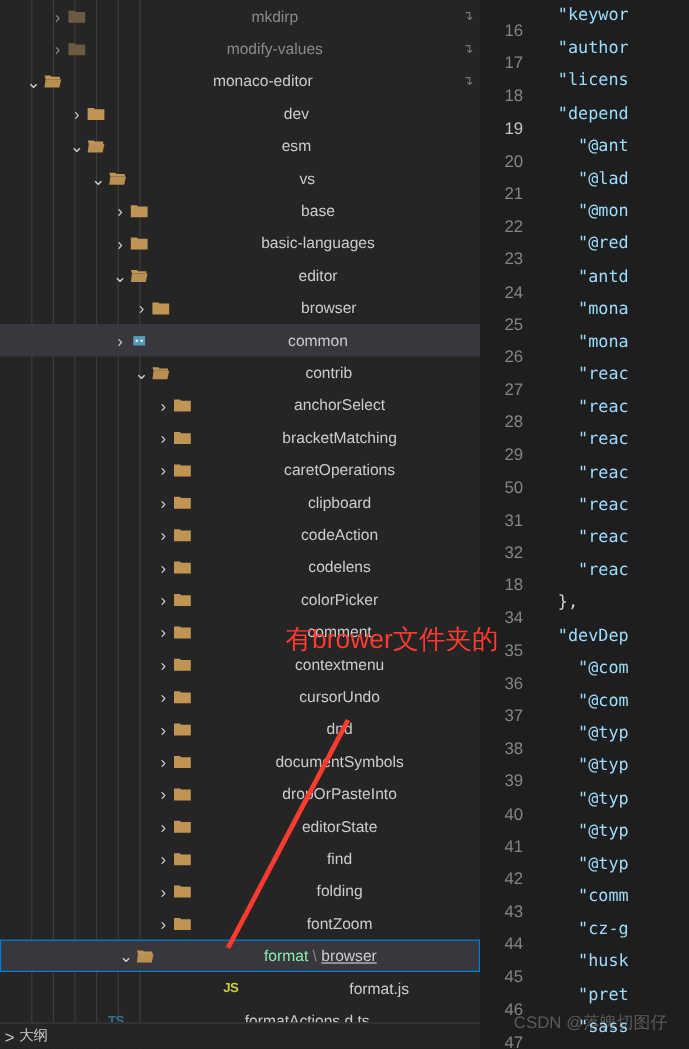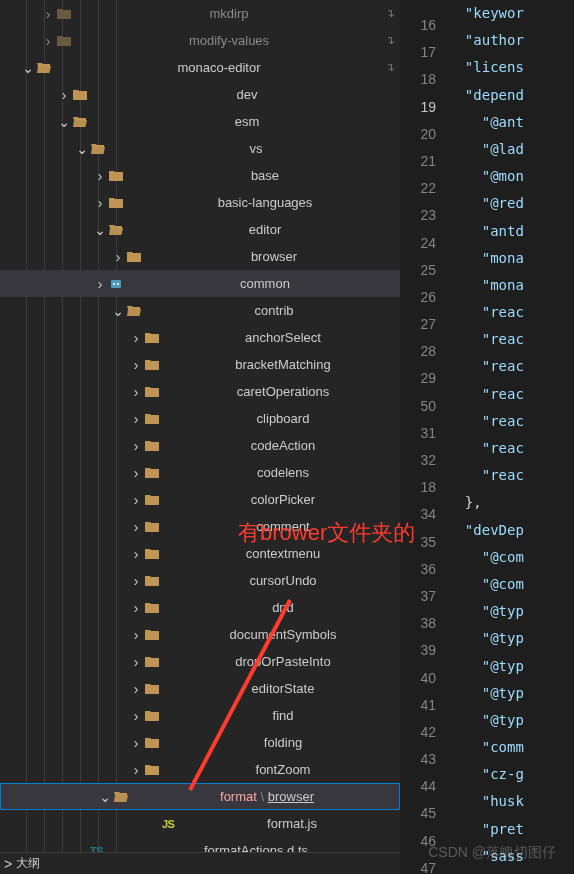--- a/index.html
+++ b/index.html
@@ -96,21 +96,21 @@
 }
 .ts-icon {
   color: #2b7489;
   font-weight: bold;
   font-size: 11px;
   letter-spacing: -0.5px;
 }
 .input-path {
   font-family: inherit;
 }
-.input-path .dirpart { color: #fca5a5; }
+.input-path .dirpart { color: #86efac; }
 .input-path .sep { color: #888; }
 .input-path .filepart { color: #cccccc; text-decoration: underline; }
 
 .guides {
   position: absolute;
   left: 0; top: 0; bottom: 0;
   pointer-events: none;
 }
 .guide {
   position: absolute;
@@ -440,21 +440,21 @@
       <div class="row input-sel" style="padding-left: 96px;">
         <span class="chev">⌄</span>
         <span class="ficon">
           <svg class="folder-svg" viewBox="0 0 16 14">
             <path fill="#c09553" d="M1 2h5l1 1h7v2H2z"></path>
             <path fill="#c09553" d="M2 5h13l-1.5 7H1z" opacity="0.95"></path>
           </svg>
         </span>
         <span class="label"><span class="input-path"><span class="dirpart">format</span><span class="sep"> \ </span><span class="filepart">browser</span></span></span>
       </div>
-      <div class="row" style="padding-left: 146px;">
+      <div class="row" style="padding-left: 146px; gap: 24px;">
         <span class="chev">&nbsp;</span>
         <span class="ficon js-icon">JS</span>
         <span class="label">format.js</span>
       </div>
       <div class="row" style="padding-left: 74px;">
         <span class="chev">&nbsp;</span>
         <span class="ficon ts-icon">TS</span>
         <span class="label">formatActions.d.ts</span>
       </div>
     </div>

